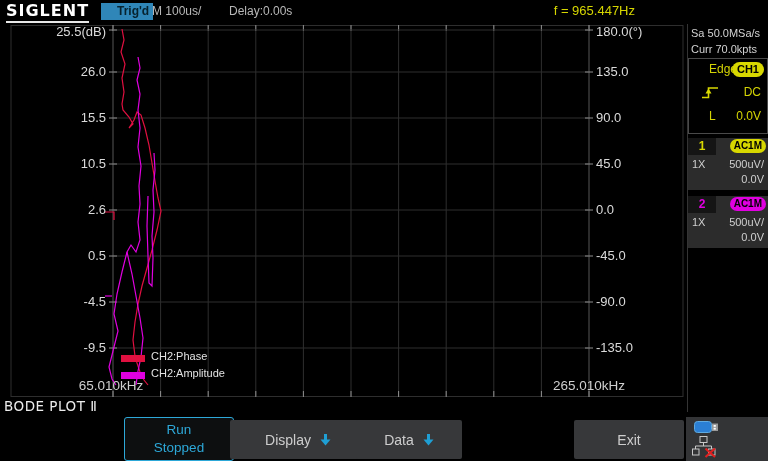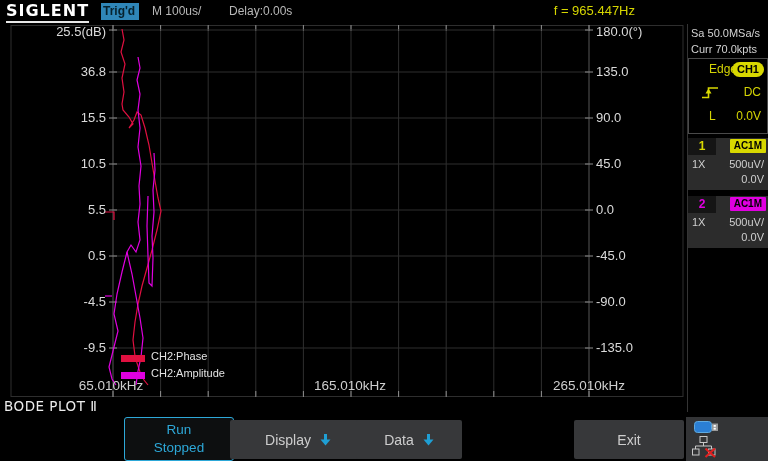--- a/index.html
+++ b/index.html
@@ -3,21 +3,21 @@
 <meta charset="utf-8">
 <style>
   html,body{margin:0;padding:0;background:#000;}
   #screen{position:relative;width:768px;height:461px;background:#000;overflow:hidden;
           font-family:"Liberation Sans","DejaVu Sans",sans-serif;color:#ccc;}
   
   .topbar{position:absolute;left:0;top:0;width:640px;height:24px;background:#000;}
   .logo{position:absolute;left:6px;top:1px;font-size:16px;font-weight:bold;color:#fff;
         letter-spacing:1px;border-bottom:2px solid #e8e8e8;padding-bottom:1px;font-family:"DejaVu Sans",sans-serif;}
   .trigd{position:absolute;left:101px;top:3px;background:#2f86b8;color:#06222e;font-size:12px;
-         font-weight:bold;padding:1px 4px 2px 2px;}
+         font-weight:bold;padding:1px 4px 2px 16px;}
   .tbtext{position:absolute;top:4px;font-size:12px;color:#b8b8b8;}
   .freq{position:absolute;right:5px;top:3px;font-size:13px;color:#d6d600;margin-left:28px;}
   
   #plot-svg{position:absolute;left:0;top:24px;}
   .yl,.yr{position:absolute;font-size:13px;color:#dadada;}
   .yl{left:18px;width:88px;text-align:right;}
   .yr{left:596px;width:70px;text-align:left;}
   .xl{position:absolute;top:378px;width:110px;text-align:center;font-size:13.5px;color:#cfcfcf;}
   .sw{position:absolute;left:121px;width:24px;height:7px;}
   .lgtext{position:absolute;left:151px;font-size:11px;color:#e2e2e2;}
@@ -27,21 +27,21 @@
   .sep{position:absolute;left:687px;top:24px;width:1px;height:388px;background:#343434;}
   .sbline{position:absolute;left:691px;font-size:11px;color:#d2d2d2;white-space:nowrap;}
   .trigbox{position:absolute;left:688px;top:58px;width:78px;height:74px;border:1px solid #4a4a4a;}
   .trigbox .ylw{color:#d4d404;font-size:12px;margin-left:16px;}
   .ch1badge{position:absolute;right:3px;top:3px;background:#d8d800;color:#000;font-size:11px;
             font-weight:bold;padding:0 5px;border-radius:8px;line-height:15px;}
   .chbox{position:absolute;left:688px;width:80px;height:52px;background:#2c2c2c;}
   .chnum{position:absolute;left:0;top:0;width:28px;height:17px;background:#151515;
          font-size:12px;font-weight:bold;text-align:center;line-height:17px;}
   .chbadge{position:absolute;right:2px;top:1px;color:#000;font-size:10px;font-weight:bold;
-           padding:0 4px;border-radius:1px;line-height:14px;}
+           padding:0 4px;border-radius:7px;line-height:14px;}
   .chrow{position:absolute;left:4px;right:4px;font-size:11px;color:#cfcfcf;}
   
   .btn{position:absolute;top:420px;height:39px;background:#37383a;border-radius:2px;
        display:flex;align-items:center;justify-content:center;font-size:14px;color:#cdcdcd;gap:9px;}
   .btn .arr{display:block;}
   .btn-run{position:absolute;left:124px;top:417px;width:108px;height:42px;background:#0d0f10;
            border:1px solid #2da8d8;border-radius:3px;display:flex;flex-direction:column;
            align-items:center;justify-content:center;font-size:13.5px;color:#2da8d8;line-height:1.3;}
   .statbox{position:absolute;left:686px;top:417px;width:82px;height:44px;background:#333436;}
 </style>
@@ -123,39 +123,38 @@
         <polyline points="122,29 124,40 121,52 125,64 122,78 124,92 122,104 123,110 129,117 133,124 129,128 134,120 137,112 141,115 145,128 149,145 152,163 155,181 158,198 161,211 157,230 152,250 147,268 142,286 138,304 135,322 133,340 135,356 137,363 140,372 144,380 148,385" fill="none" stroke="#e01040" stroke-width="1.2"></polyline>
         <polyline points="105,212 114,212 114,220" fill="none" stroke="#e01040" stroke-width="1.2"></polyline>
         <polyline points="138,57 140,68 137,80 140,94 138,110 140,128 138,147 141,166 139,186 140,204 138,222 140,240 136,252 131,245 127,252 122,272 117,294 114,314 118,331 113,351 109,367 112,379 116,385" fill="none" stroke="#e000e0" stroke-width="1.2"></polyline>
         <polyline points="127,252 132,274 136,296 140,318 143,338 141,357 138,371 136,385" fill="none" stroke="#e000e0" stroke-width="1.2"></polyline>
         <polyline points="148,196 147,226 148,256 149,283 152,286 153,258 152,236 154,212 153,190 155,170 154,153" fill="none" stroke="#e000e0" stroke-width="1.2"></polyline>
         <polyline points="105,296 112,296" fill="none" stroke="#e000e0" stroke-width="1.2"></polyline>
       </g>
   </svg>
 
   <div class="yl" style="top:24px">25.5(dB)</div>
-  <div class="yl" style="top:64px">36.8</div>
+  <div class="yl" style="top:64px">26.0</div>
   <div class="yl" style="top:110px">15.5</div>
   <div class="yl" style="top:156px">10.5</div>
-  <div class="yl" style="top:202px">5.5</div>
+  <div class="yl" style="top:202px">2.6</div>
   <div class="yl" style="top:248px">0.5</div>
   <div class="yl" style="top:294px">-4.5</div>
   <div class="yl" style="top:340px">-9.5</div>
 
   <div class="yr" style="top:24px">180.0(°)</div>
   <div class="yr" style="top:64px">135.0</div>
   <div class="yr" style="top:110px">90.0</div>
   <div class="yr" style="top:156px">45.0</div>
   <div class="yr" style="top:202px">0.0</div>
   <div class="yr" style="top:248px">-45.0</div>
   <div class="yr" style="top:294px">-90.0</div>
   <div class="yr" style="top:340px">-135.0</div>
 
   <div class="xl" style="left:56px">65.010kHz</div>
-  <div class="xl" style="left:295px">165.010kHz</div>
   <div class="xl" style="left:534px">265.010kHz</div>
 
   <span class="sw" style="top: 355px; background-color: rgb(224, 16, 64);"></span>
   <span class="lgtext" style="top:350px">CH2:Phase</span>
   <span class="sw" style="top: 372px; background-color: rgb(224, 0, 224);"></span>
   <span class="lgtext" style="top:367px">CH2:Amplitude</span>
 
   <div class="bodetitle">BODE PLOT Ⅱ</div>
 
   <div class="sep"></div>

